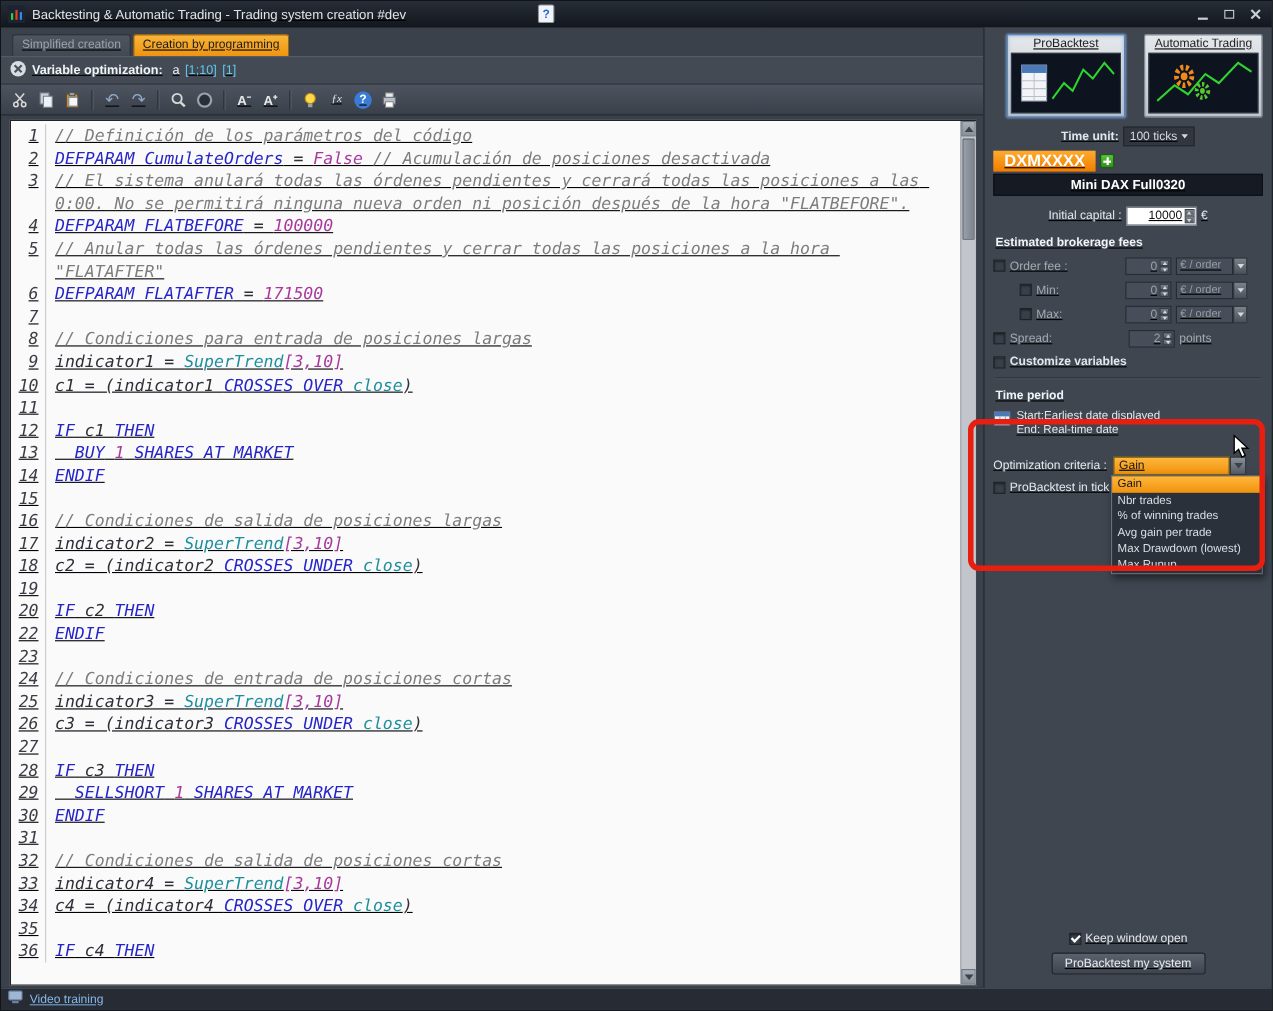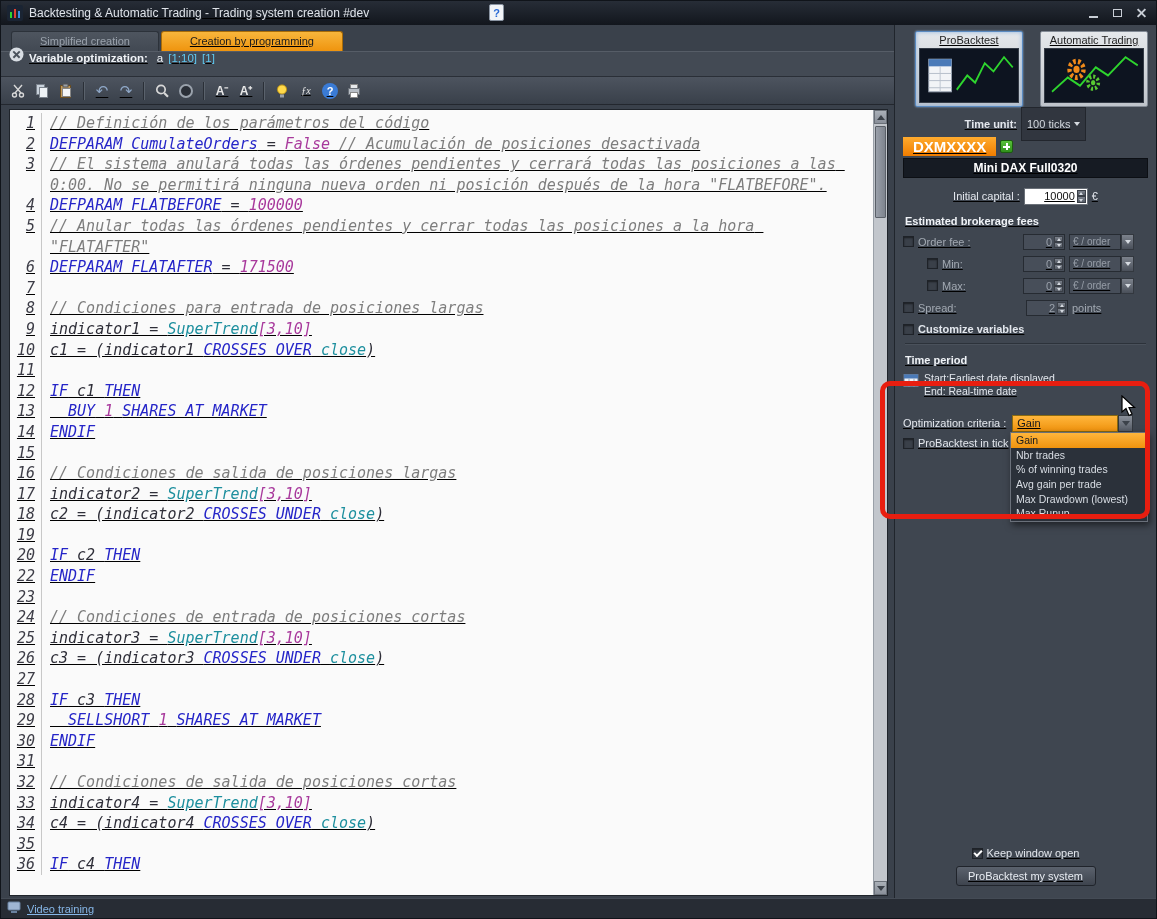--- a/index.html
+++ b/index.html
@@ -18,24 +18,24 @@
   .wc .bar { width:9px; height:2px; background:#c9ced6; align-self:flex-end; margin-bottom:2px; }
   .wc .box { width:9px; height:8px; border:1.5px solid #c9ced6; }
   .wc .x1,.wc .x2 { position:absolute; width:11px; height:2px; background:#c9ced6; top:6px; left:2px; }
   .wc .x1 { transform:rotate(45deg); } .wc .x2 { transform:rotate(-45deg); }
 
   .main { flex:1; display:flex; min-height:0; }
 
   
   .left { width:893px; flex:none; display:flex; flex-direction:column; background:#3a414b; }
   .tabs { height:26px; display:flex; align-items:flex-end; padding-left:10px; gap:2px; }
-  .tab { font-size:11px; padding:3px 28px 4px; border-radius:3px 3px 0 0; }
+  .tab { font-size:11px; padding:3px 8px 4px; border-radius:3px 3px 0 0; }
   .tab.inactive { background:linear-gradient(#4e555f,#424953); color:#9aa2ac; border:1px solid #2c323a; border-bottom:none; }
   .tab.active { background:linear-gradient(#f8b63c,#ef940e); color:#1c1c1c; border:1px solid #a86c08; border-bottom:none; }
-  .varopt { height:22px; background:#434a54; border-top:1px solid #565d67; border-bottom:1px solid #2a2f37; display:flex; align-items:flex-end; gap:5px; padding:12px 8px; font-size:11.5px; }
+  .varopt { height:22px; background:#434a54; border-top:1px solid #565d67; border-bottom:1px solid #2a2f37; display:flex; align-items:center; gap:5px; padding:12px 8px; font-size:11.5px; }
   .vo-label { color:#f0f3f7; font-weight:bold; }
   .vo-var { color:#f0f3f7; margin-left:4px; }
   .vo-range,.vo-step { color:#5fc8f0; }
   .toolbar { height:28px; background:linear-gradient(#4d545f,#39404a); border-bottom:1px solid #23272e; display:flex; align-items:center; gap:2px; padding:0 6px; }
   .tb { width:22px; height:22px; display:flex; align-items:center; justify-content:center; border-radius:2px; }
   .tb-sep { width:2px; height:18px; border-left:1px solid #2a2f37; border-right:1px solid #5a626c; margin:0 4px; }
   .tb-txt { color:#8fa8c8; font-size:15px; line-height:1; }
   .tb-af { color:#e8e8e8; font-size:12px; font-weight:bold; }
   .tb-fx { color:#e8e8e8; font-size:10px; font-style:italic; font-family:"Liberation Serif",serif; }
   .tb-help { width:16px; height:16px; border-radius:50%; background:#3a7bd5; color:#fff; font-size:11px; font-weight:bold; display:flex; align-items:center; justify-content:center; }
@@ -66,21 +66,21 @@
   .center { justify-content:center; }
   .bold { font-weight:bold; }
   .gray { color:#a2a9b2; }
   .big-btns { display:flex; gap:5px; }
   .big-btn { flex:1; height:76px; background:linear-gradient(#e5e8eb,#bfc4cb); border:1px solid #828a95; border-radius:2px; padding:1px 3px 3px; display:flex; flex-direction:column; align-items:center;margin-left:12px; }
   .big-btn.selected { border-color:#5a8ac0; box-shadow:0 0 4px #8fb3de inset, 0 0 2px #8fb3de; }
   .big-btn .lbl { font-size:11px; color:#1d1d1d; line-height:15px; }
   .big-btn .img { flex:1; width:100%; background:#0d1420; border:1px solid #343b46; overflow:hidden; }
   .big-btn .img svg { display:block; width:100%; height:100%; }
   .tu-row { margin-top:8px; height:18px; }
-  .tu-dd { display:inline-flex; align-items:center; gap:4px; background:#31363f; border:1px solid #22262d; padding:1px 5px; color:#d4d9df; height:34px; }
+  .tu-dd { display:inline-flex; align-items:center; gap:4px; background:#31363f; border:1px solid #22262d; padding:1px 5px; color:#d4d9df; height:18px; }
   .badge-row { margin-top:5px; height:16px; }
   .badge { background:linear-gradient(#ffab2e,#f07d00); color:#fff; font-weight:bold; font-size:15px; padding:1px 10px; }
   .plus { width:13px; height:13px; background:linear-gradient(#59c23a,#2f8f1a); border:1px solid #1c5c10; border-radius:2px; position:relative; }
   .plus::before,.plus::after { content:""; position:absolute; background:#fff; }
   .plus::before { left:2px; right:2px; top:5px; height:2px; }
   .plus::after { top:2px; bottom:2px; left:5px; width:2px; }
   .instr { margin-top:4px; background:#161b23; border:1px solid #0c0f14; color:#fff; font-weight:bold; font-size:12px; text-align:center; padding:2px 0; }
   .cap-row { margin-top:8px; height:20px; }
   .input { position:relative; display:inline-flex; align-items:center; justify-content:flex-end; padding-right:12px; font-size:11px; }
   .input.white { width:64px; height:17px; background:#fff; border:1px solid #6a7078; color:#111; }

